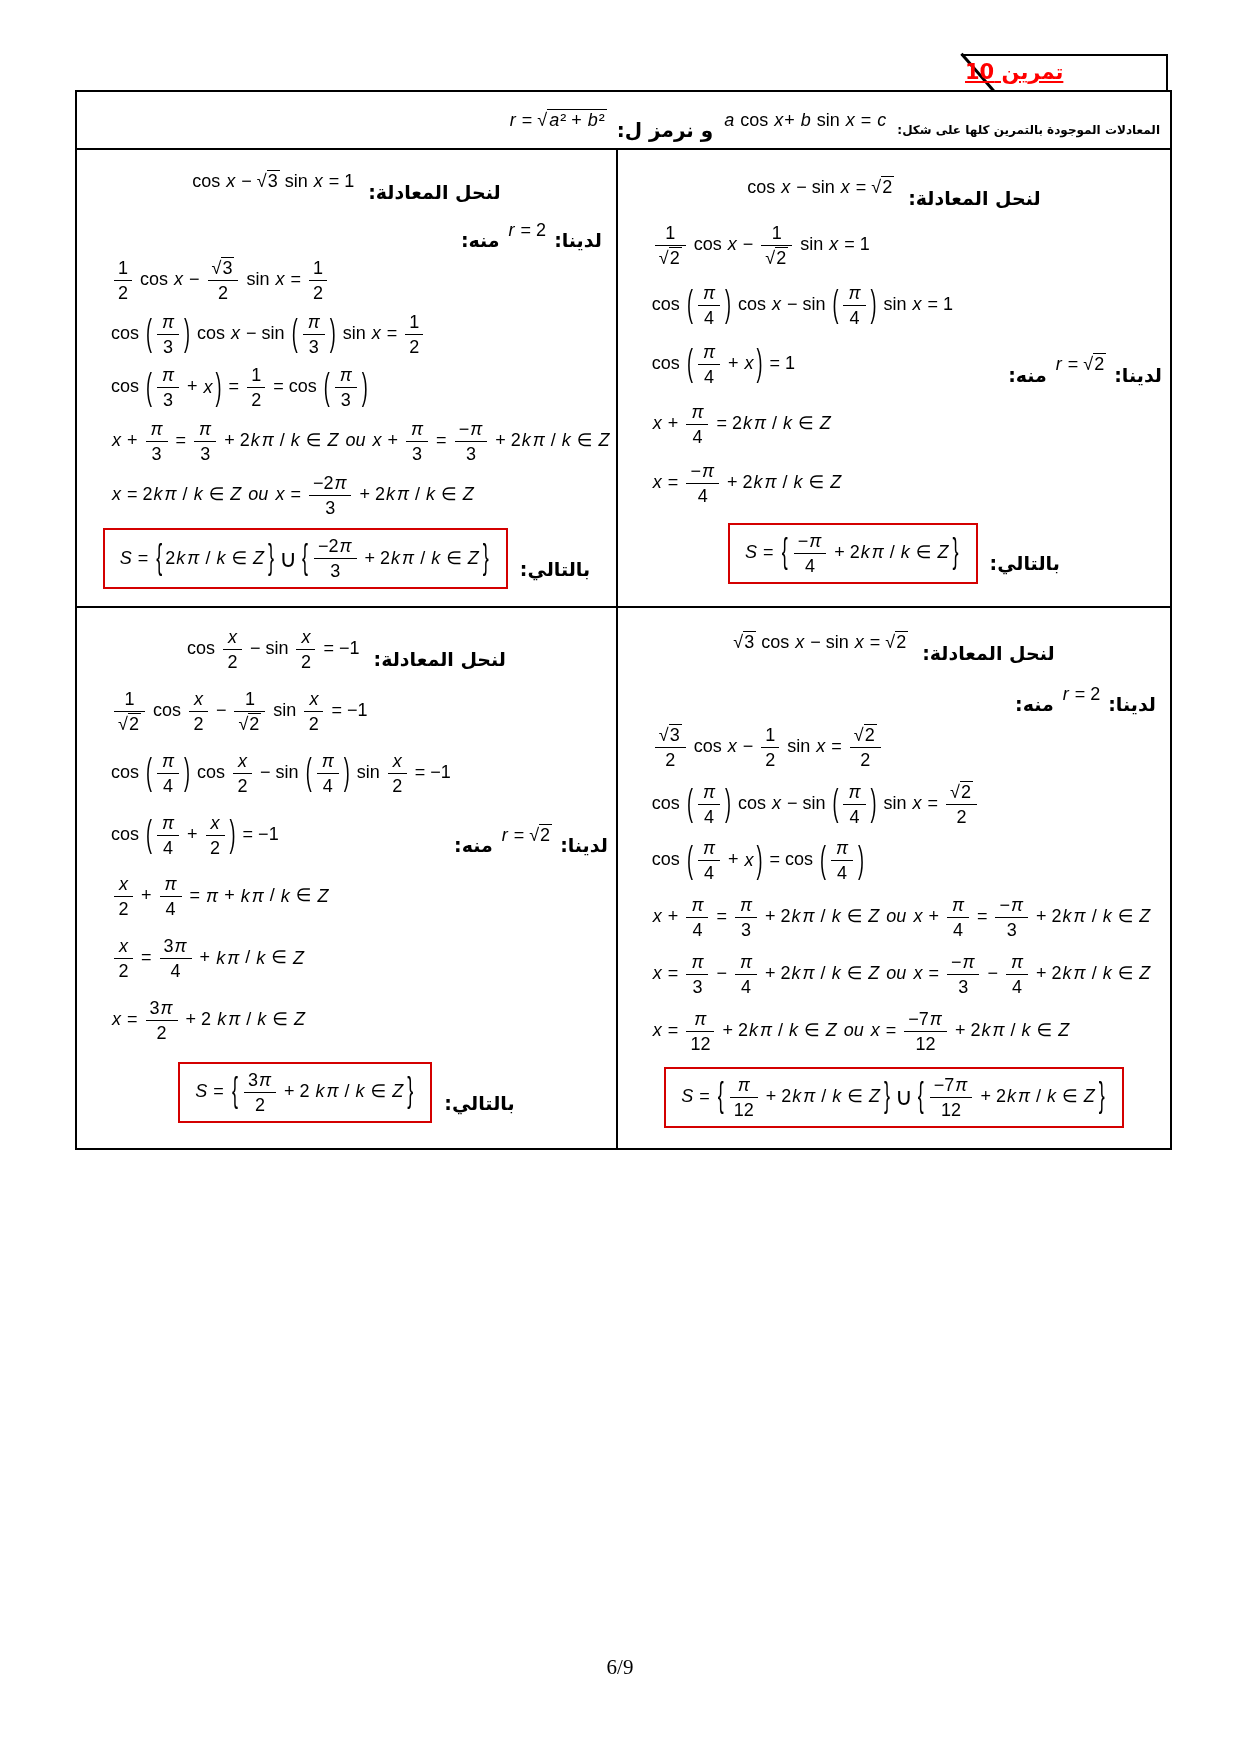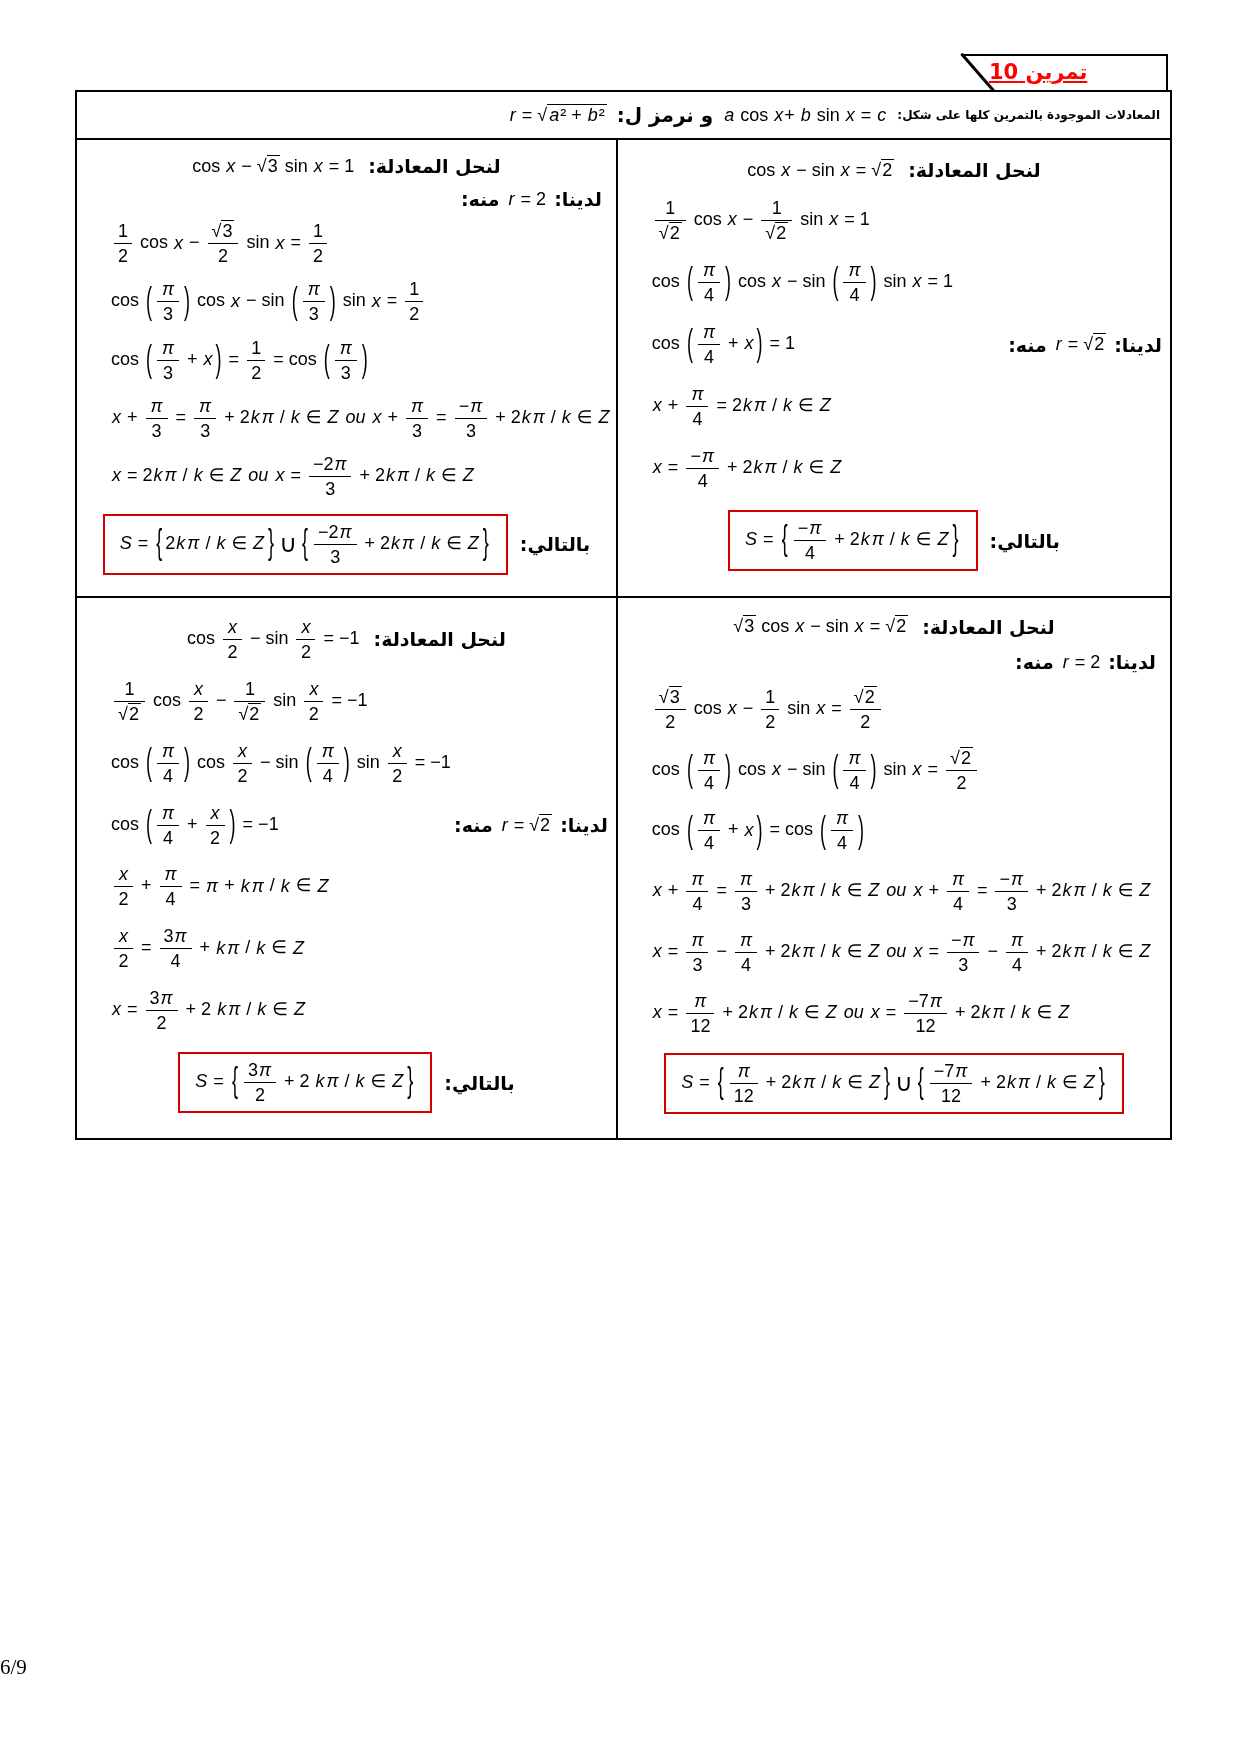--- a/index.html
+++ b/index.html
@@ -4,38 +4,38 @@
 <style>
   html,body{margin:0;padding:0;background:#ffffff;}
   .page{position:relative;width:1240px;height:1753px;background:#ffffff;overflow:hidden;
         font-family:"Liberation Serif","DejaVu Serif",serif;color:#000;}
 
   
   .tab{position:absolute;top:54px;right:72px;width:205px;height:38px;
        border-top:2.5px solid #000;border-right:2.5px solid #000;}
   .tab-diag{position:absolute;left:-1px;top:-2px;width:2.5px;height:56px;background:#000;
        transform-origin:top center;transform:rotate(-41deg);}
-  .tab-label{position:absolute;left:28px;top:4px;direction:rtl;
+  .tab-label{position:absolute;left:4px;top:4px;direction:rtl;
        font-family:"DejaVu Sans","Liberation Sans",sans-serif;font-weight:bold;font-size:21px;
        color:#ff0000;text-decoration:underline;}
 
   
   .sheet{position:absolute;left:75px;top:90px;width:1093px;border:2.5px solid #000;
          direction:rtl;background:#fff;}
   .head{border-bottom:2.5px solid #000;min-height:34px;padding:6px 10px;
         display:flex;direction:rtl;justify-content:flex-start;align-items:center;gap:10px;flex-wrap:wrap;}
   .grid{display:grid;grid-template-columns:50.7% 49.3%;direction:rtl;}
   .cell{padding:6px 8px 10px 8px;display:flex;flex-direction:column;justify-content:space-evenly;}
   .cell[data-cell="0"],.cell[data-cell="2"]{border-left:2.5px solid #000;}
   .cell[data-cell="0"],.cell[data-cell="1"]{border-bottom:2.5px solid #000;min-height:440px;}
   .cell[data-cell="2"],.cell[data-cell="3"]{min-height:524px;}
 
   
   .ar{font-family:"DejaVu Sans","Liberation Sans",sans-serif;font-weight:bold;font-size:19px;
-      direction:rtl;white-space:nowrap;}
+      direction:rtl;white-space:nowrap;margin-top:20px;}
 
   
   .math{font-family:Liberation Sans, sans-serif;font-size:18px;direction:ltr;
         unicode-bidi:isolate;white-space:nowrap;}
   .math i{font-style:italic;padding:0 1px;}
   .f{display:inline-block;vertical-align:middle;text-align:center;margin:0 3px;line-height:1;}
   .f .num{display:block;padding:1px 4px 3px 4px;border-bottom:1.5px solid #000;}
   .f .den{display:block;padding:3px 4px 1px 4px;}
   .tall{display:inline-block;transform:scaleY(2.05);transform-origin:center;margin:0 2px;font-weight:400;}
   .brc{display:inline-block;transform:scaleY(1.9);transform-origin:center;margin:0 3px;}
@@ -45,21 +45,21 @@
 
   
   .title-row{display:flex;direction:rtl;justify-content:center;align-items:center;gap:14px;margin:4px 0;}
   .given-row{display:flex;direction:rtl;justify-content:flex-start;align-items:center;gap:8px;margin:2px 6px;}
   .eq-row{display:flex;direction:ltr;justify-content:space-between;align-items:center;
           margin:4px 0;padding-left:26px;}
   .sidegrp{display:flex;direction:rtl;align-items:center;gap:8px;padding-left:4px;}
   .box-row{display:flex;direction:rtl;justify-content:center;align-items:center;gap:12px;margin:6px 0;}
   .red-box{border:2.5px solid #d40000;padding:6px 14px;direction:ltr;}
 
-  .pagenum{position:absolute;top:1655px;left:0;width:100%;
+  .pagenum{position:absolute;top:1655px;left:0;width:100%;text-align:center;
            font-size:21px;font-family:"Liberation Serif","DejaVu Serif",serif;}
 </style>
 </head>
 <body>
 
 <div class="page">
 
   <div class="tab">
     <span class="tab-diag"></span>
     <span class="tab-label">تمرين 10</span>

